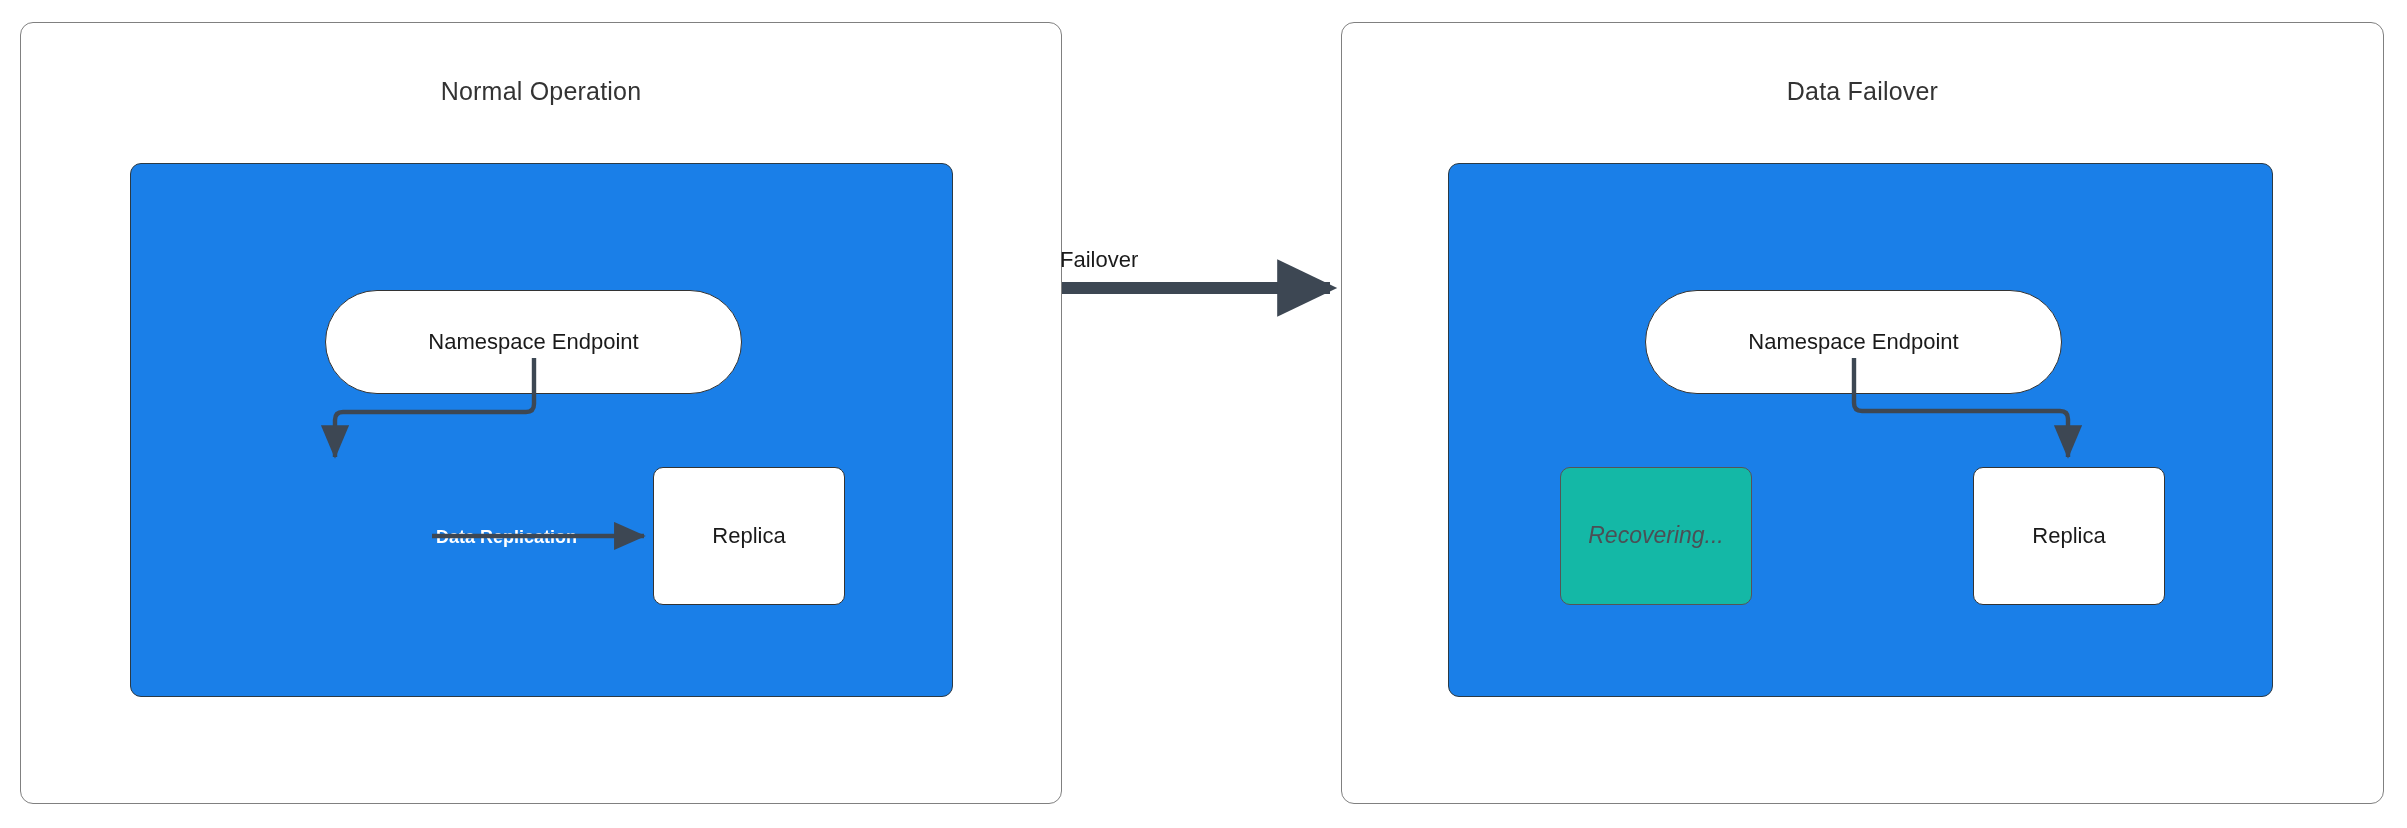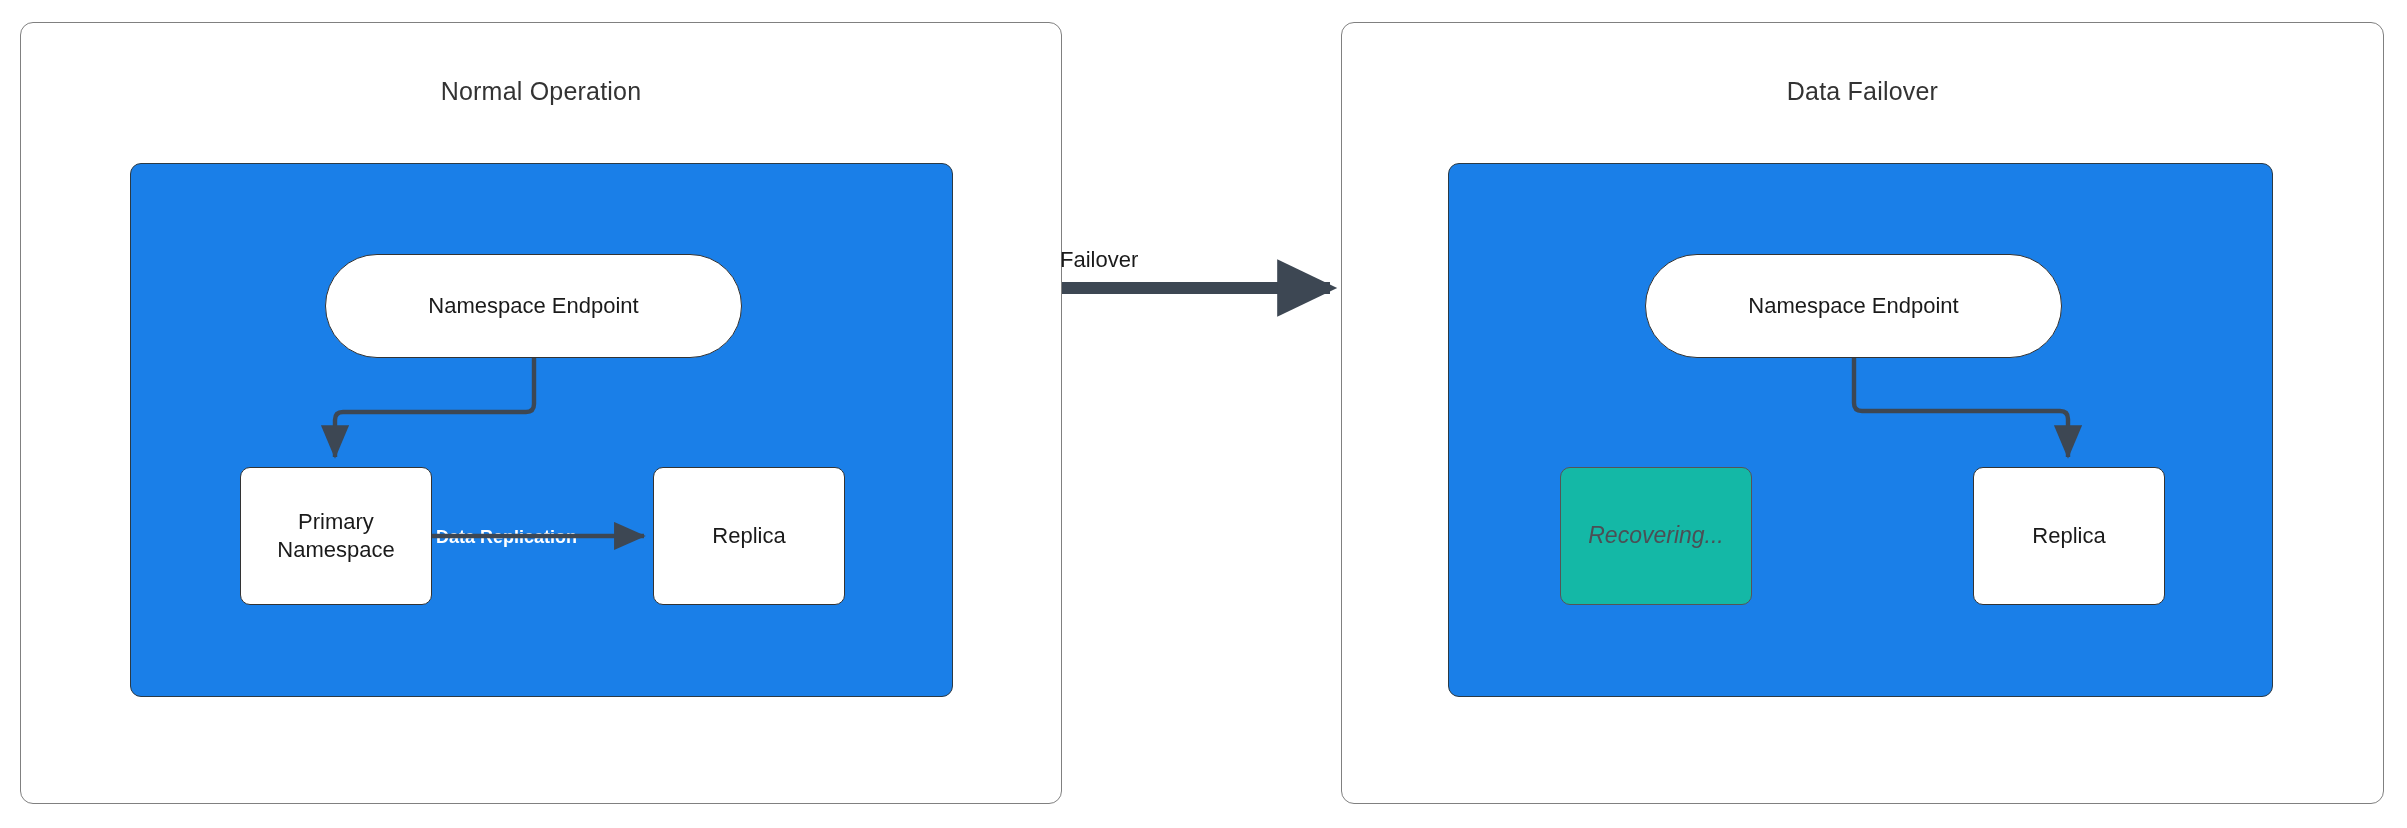--- a/index.html
+++ b/index.html
@@ -66,20 +66,21 @@
     justify-content: center;
     text-align: center;
     background: #ffffff;
     border: 1.9px solid #333333;
     color: #1a1a1a;
     font-size: 22px;
     line-height: 1.28;
   }
   .node.pill {
     border-radius: 52px;
+    margin-top: 36px;
   }
   .node.box {
     border-radius: 10px;
   }
   .node.recovering {
     background: #14b8a6;
     border: 1.9px solid #555555;
     color: #4b4f55;
     font-style: italic;
     font-size: 23px;
@@ -133,26 +134,20 @@
   <div class="panel" id="panel-left">
     <div class="panel-title">Normal Operation</div>
   </div>
 
   <div class="cluster" id="cluster-left"></div>
 
   <div class="node pill" id="node-ns-endpoint-left">
     <span>Namespace Endpoint</span>
   </div>
 
-  <div class="node box" id="node-primary">
-    <span>
-      <span>Primary</span><br>
-      <span>Namespace</span>
-    </span>
-  </div>
 
   <div class="node box" id="node-replica-left">
     <span>Replica</span>
   </div>
 
   <div class="edge-label" id="label-data-replication">Data Replication</div>
 
   <div id="label-failover">Failover</div>
 
   <div class="panel" id="panel-right">

